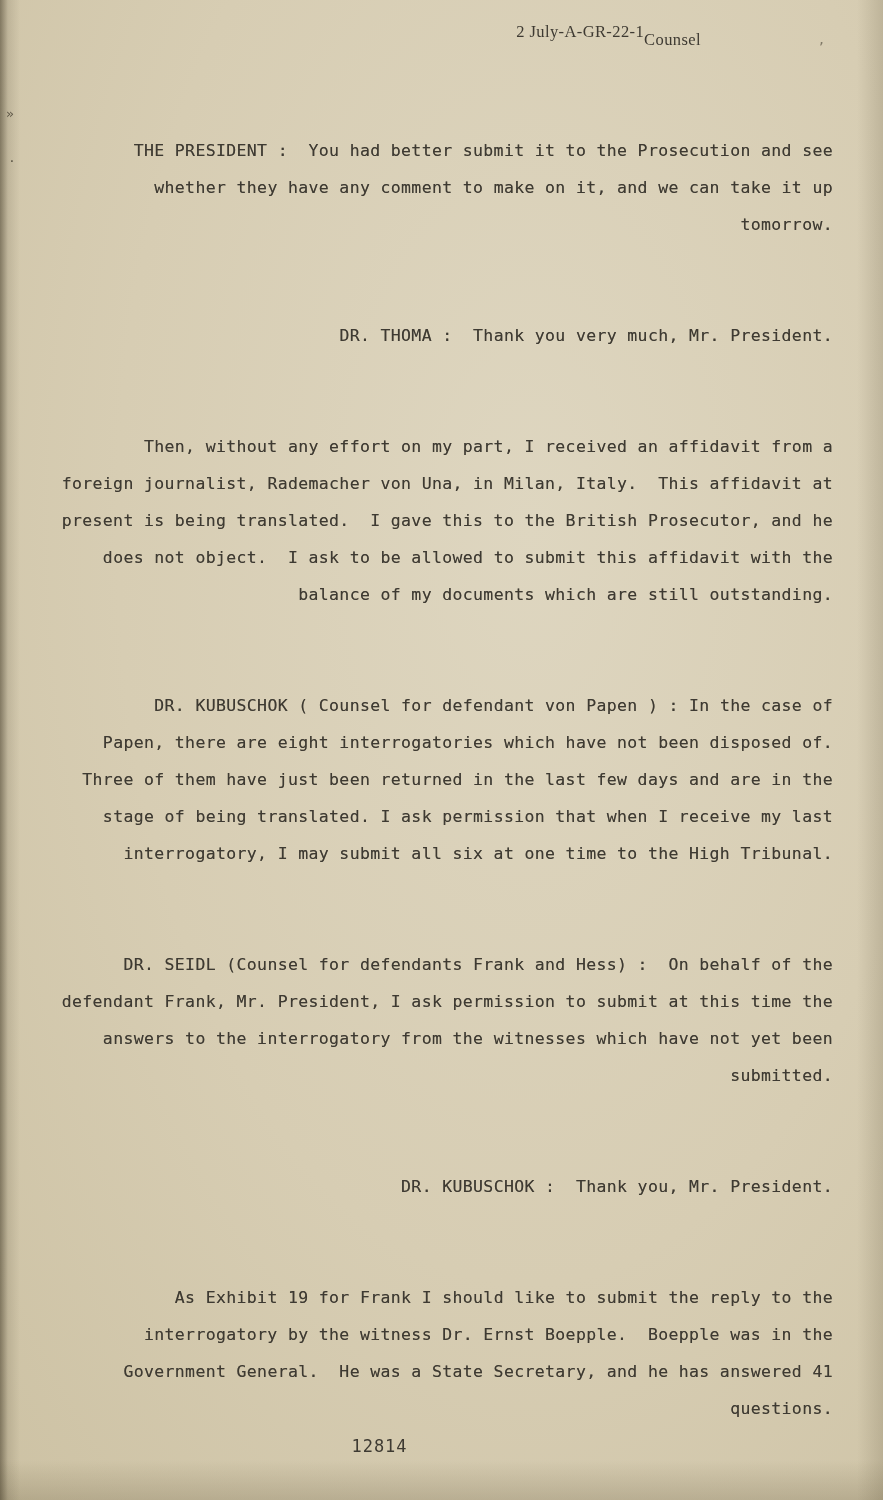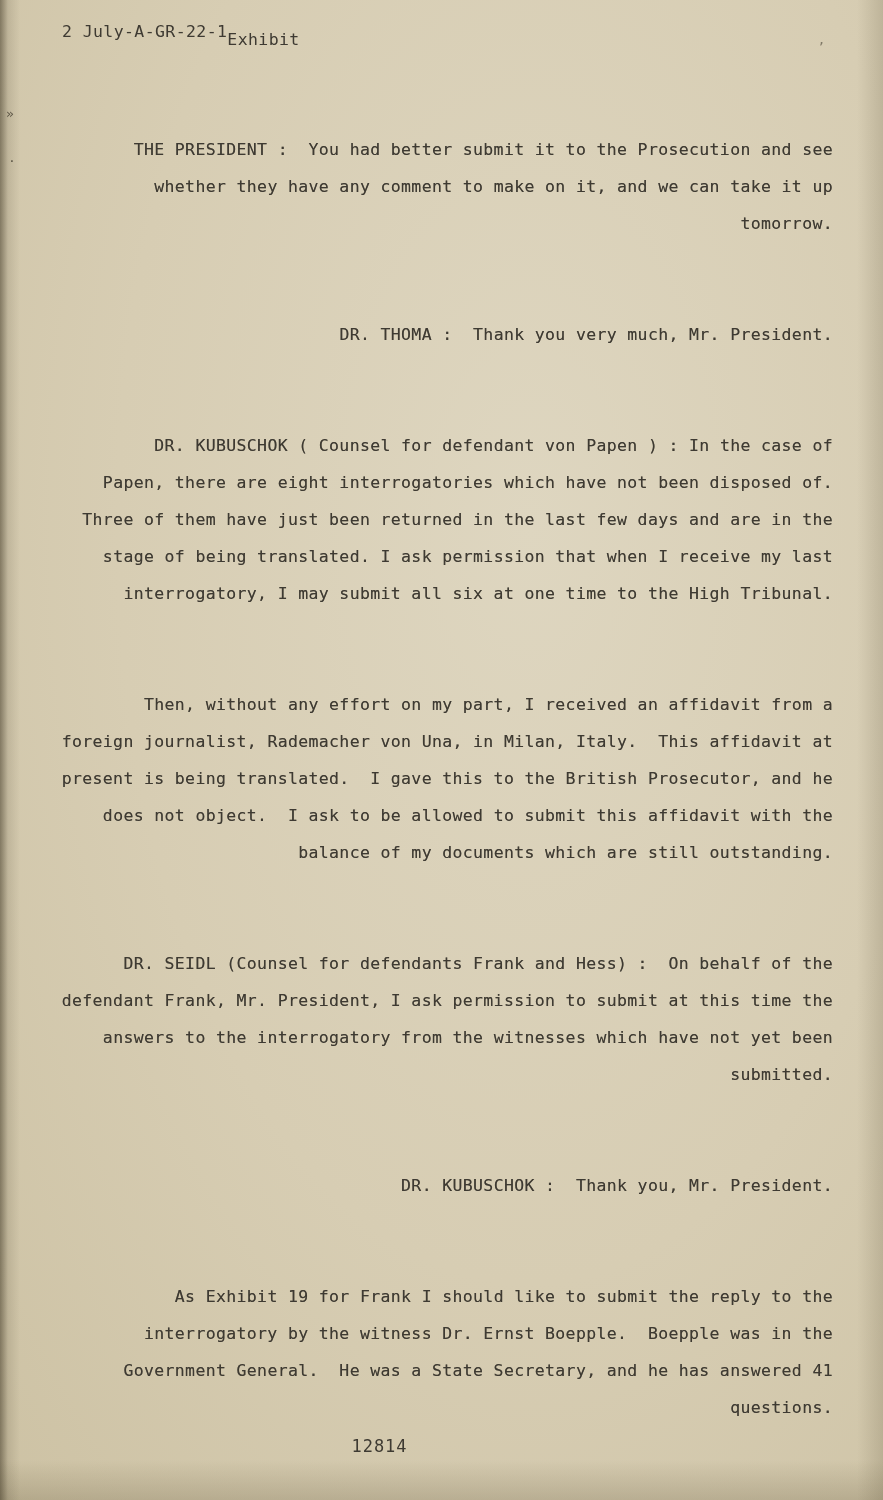--- a/index.html
+++ b/index.html
@@ -21,24 +21,25 @@
   }
   .page {
     position: relative;
     width: 100%;
     height: 100%;
     box-sizing: border-box;
     padding: 20px 50px 0 56px;
   }
   .header-row {
     display: flex;
-    justify-content: flex-start;
+    justify-content: flex-end;
     align-items: flex-start;
     font-size: 16.5px;
     letter-spacing: 0.4px;
+    font-family: Liberation Serif, serif;
   }
   .header-left {
     padding-left: 6px;
     padding-top: 2px;
   }
   .header-right {
     margin-right: 132px;
     padding-top: 10px;
   }
   .content {
@@ -77,28 +78,28 @@
 <body>
 
 <div class="page">
 
   <span class="artifact artifact-1">»</span>
   <span class="artifact artifact-2">.</span>
   <span class="artifact artifact-3">’</span>
 
   <div class="header-row">
     <span class="header-left">2 July-A-GR-22-1</span>
-    <span class="header-right">Exhibit</span>
+    <span class="header-right">Counsel</span>
   </div>
 
   <div class="content">
     <p>THE PRESIDENT :  You had better submit it to the Prosecution and see whether they have any comment to make on it, and we can take it up tomorrow.</p>
     <p>DR. THOMA :  Thank you very much, Mr. President.</p>
+    <p>Then, without any effort on my part, I received an affidavit from a foreign journalist, Rademacher von Una, in Milan, Italy.  This affidavit at present is being translated.  I gave this to the British Prosecutor, and he does not object.  I ask to be allowed to submit this affidavit with the balance of my documents which are still outstanding.</p>
     <p>DR. KUBUSCHOK ( Counsel for defendant von Papen ) : In the case of Papen, there are eight interrogatories which have not been disposed of.  Three of them have just been returned in the last few days and are in the stage of being translated. I ask permission that when I receive my last interrogatory, I may submit all six at one time to the High Tribunal.</p>
-    <p>Then, without any effort on my part, I received an affidavit from a foreign journalist, Rademacher von Una, in Milan, Italy.  This affidavit at present is being translated.  I gave this to the British Prosecutor, and he does not object.  I ask to be allowed to submit this affidavit with the balance of my documents which are still outstanding.</p>
     <p>DR. SEIDL (Counsel for defendants Frank and Hess) :  On behalf of the defendant Frank, Mr. President, I ask permission to submit at this time the answers to the interrogatory from the witnesses which have not yet been submitted.</p>
     <p>DR. KUBUSCHOK :  Thank you, Mr. President.</p>
     <p>As Exhibit 19 for Frank I should like to submit the reply to the interrogatory by the witness Dr. Ernst Boepple.  Boepple was in the Government General.  He was a State Secretary, and he has answered 41 questions.</p>
     
     
     
     
   </div>
 
   <div class="footer">12814</div>

